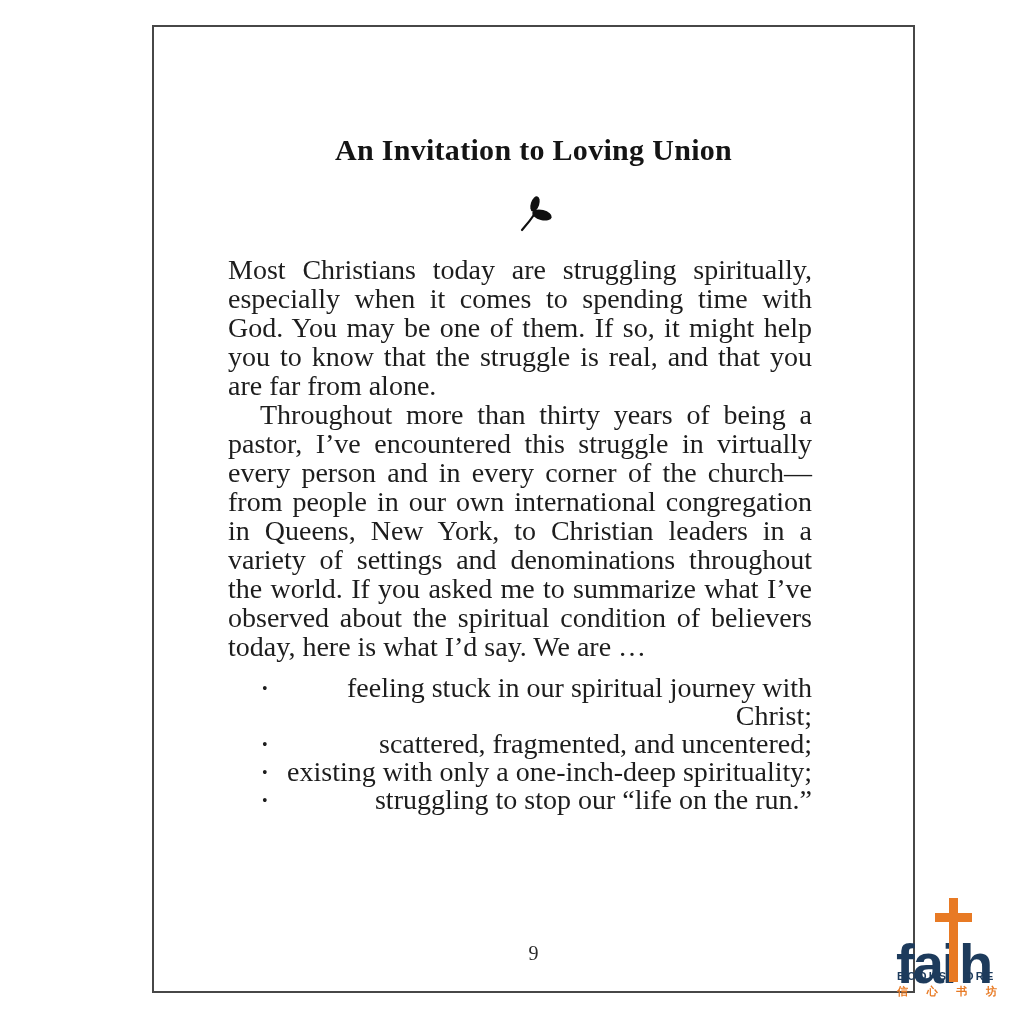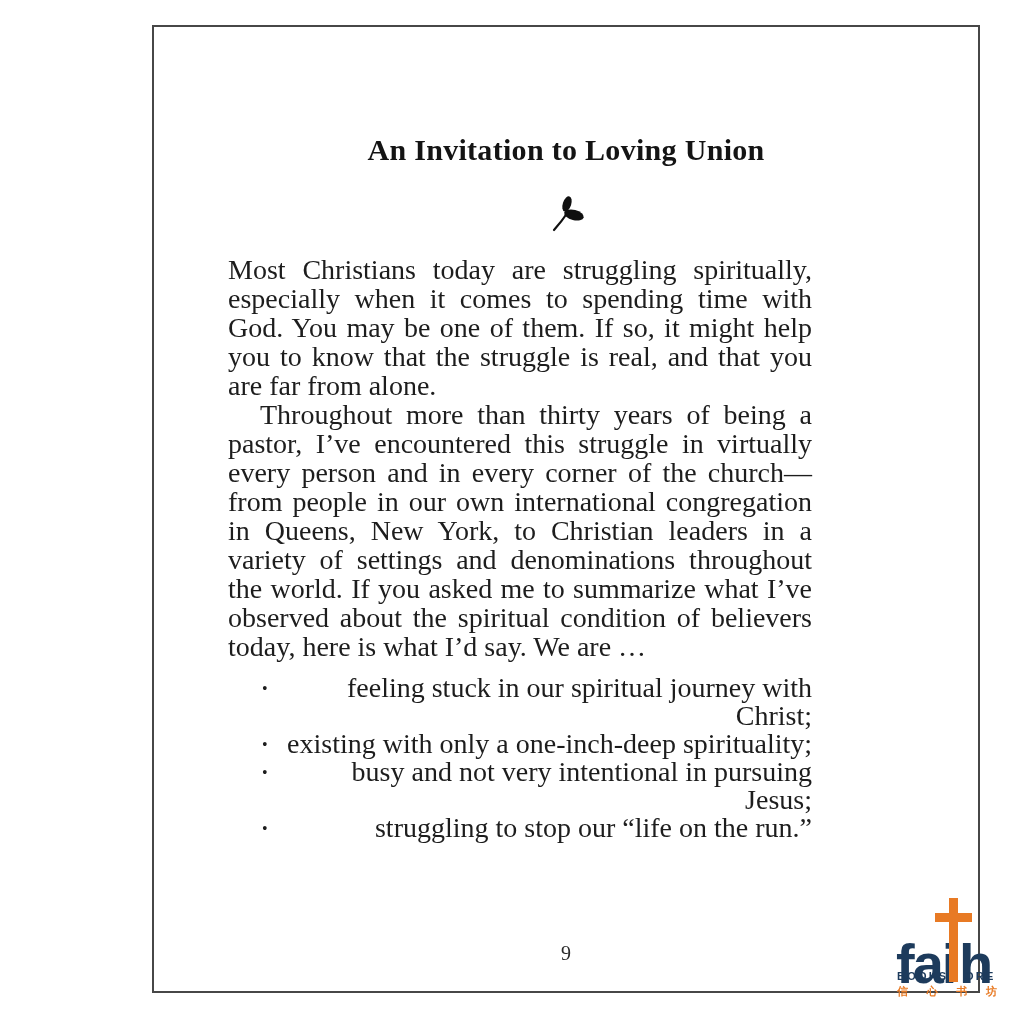--- a/index.html
+++ b/index.html
@@ -1,18 +1,18 @@
 <!DOCTYPE html>
 <html><head>
 <meta charset="utf-8">
 <style>
   html,body{margin:0;padding:0;background:#ffffff;}
   .canvas{position:relative;width:1024px;height:1024px;background:#ffffff;overflow:hidden;
           font-family:"Liberation Serif", serif;}
-  .book-page{position:absolute;left:152px;top:25px;width:828px;height:968px;
+  .book-page{position:absolute;left:152px;top:25px;width:763px;height:968px;
              background:#ffffff;border:2px solid #474747;box-sizing:border-box;}
   .page-title{position:absolute;top:106px;left:0;width:100%;text-align:center;
               font-size:30px;font-weight:700;color:#141414;letter-spacing:0.3px;}
   .ornament{position:absolute;top:166px;left:50%;transform:translateX(-50%);width:40px;height:40px;}
   .content{position:absolute;left:74px;top:228px;width:584px;
            font-size:28px;line-height:29px;color:#1d1d1d;text-align:justify;}
   .content p{margin:0;}
   .content p.indent{text-indent:32px;}
   .content em{font-style:italic;}
   .content ul{list-style:none;margin:13px 0 14px 0;padding:0 0 0 59px;text-align:left;}
@@ -50,22 +50,22 @@
         <ellipse cx="21" cy="11" rx="4.2" ry="8" fill="#101010" transform="rotate(18 21 11)"></ellipse>
         <ellipse cx="28" cy="22" rx="10" ry="5.2" fill="#101010" transform="rotate(14 28 22)"></ellipse>
       </svg>
     </div>
 
     <div class="content" id="content">
         <p><span>Most Christians today are struggling spiritually, especially when it comes to spending time with God. You may be one of them. If so, it might help you to know that the struggle is real, and that you are far from alone.</span></p>
         <p class="indent"><span>Throughout more than thirty years of being a pastor, I’ve encountered this struggle in virtually every person and in every corner of the church—from people in our own international congregation in Queens, New York, to Christian leaders in a variety of settings and denominations throughout the world. If you asked me to summarize what I’ve observed about the spiritual condition of believers today, here is what I’d say. We are …</span></p>
         <ul>
           <li>feeling stuck in our spiritual journey with Christ;</li>
+          <li>scattered, fragmented, and uncentered;</li>
           <li>existing with only a one-inch-deep spirituality;</li>
-          <li>busy and not very intentional in pursuing Jesus;</li>
           <li>struggling to stop our “life on the run.”</li>
         </ul>
       </div>
 
     <div class="page-number">9</div>
   </div>
 
   <div class="logo">
     <span class="word-left" style="color: rgb(29, 59, 92);">fai</span>
     <span class="word-right" style="color: rgb(29, 59, 92);">h</span>

